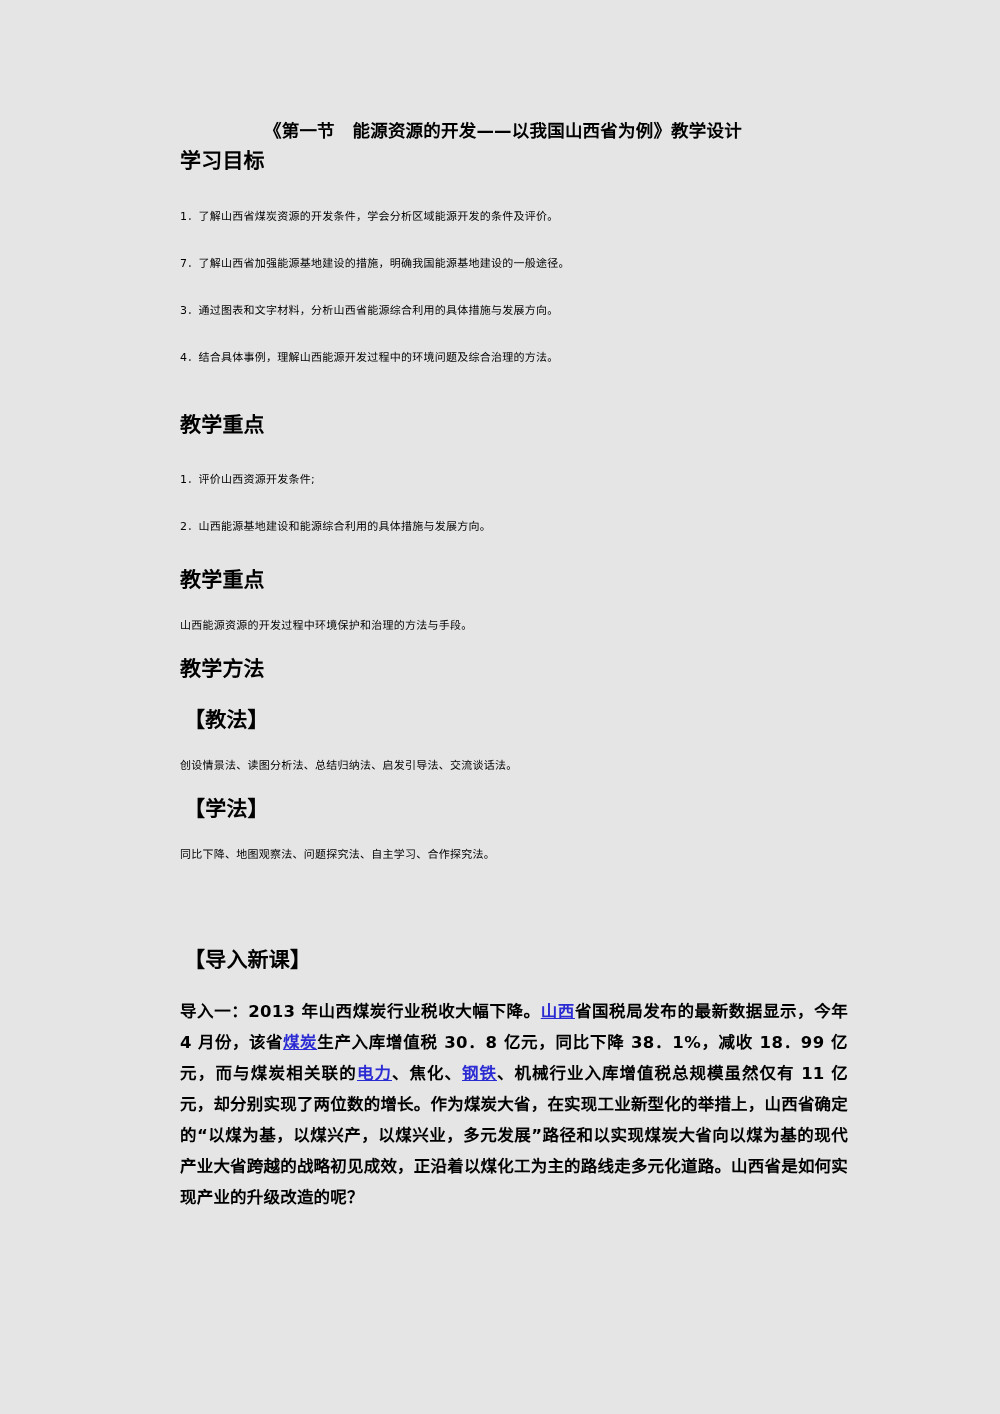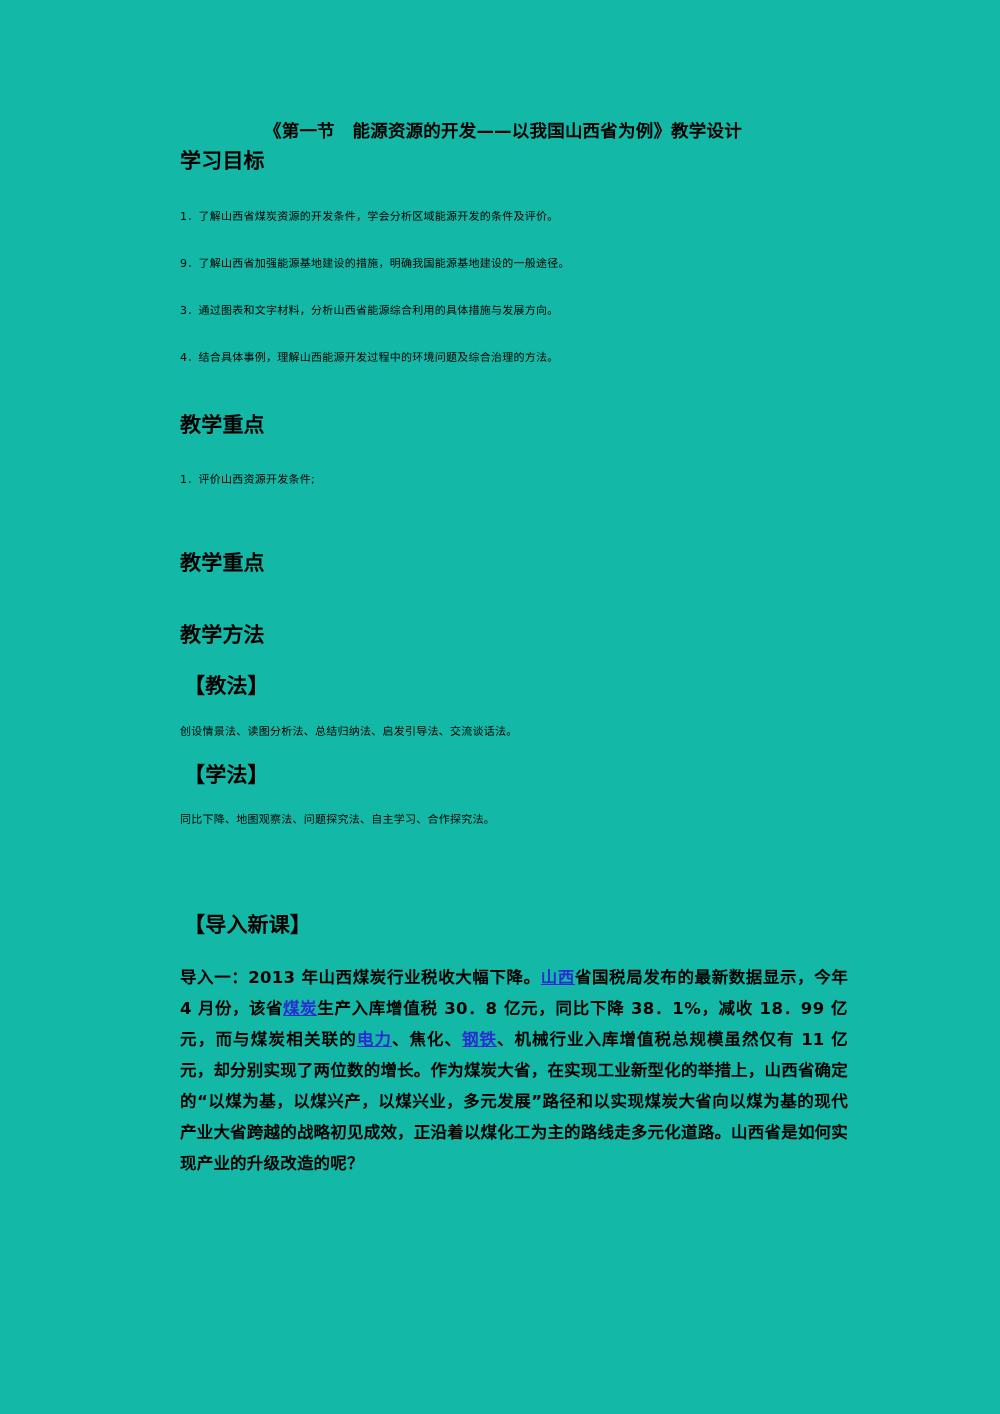--- a/index.html
+++ b/index.html
@@ -5,21 +5,21 @@
 <style>
   html, body {
     margin: 0;
     padding: 0;
     background: #ffffff;
   }
   .page {
     position: relative;
     width: 1000px;
     height: 1414px;
-    background: #14b8a6;
+    background: #e5e5e5;
     margin: 0 auto;
     overflow: hidden;
     font-family: "DejaVu Sans", "Liberation Sans", sans-serif;
     color: #000000;
     -webkit-font-smoothing: antialiased;
   }
   .content {
     position: absolute;
     left: 180px;
     top: 118px;
@@ -86,37 +86,39 @@
 
 <div class="page">
   <div class="content">
 
     <div class="doc-title">《第一节　能源资源的开发——以我国山西省为例》教学设计</div>
 
     <div class="heading">学习目标</div>
     <div class="sp-m"></div>
     <div class="body-line">1．了解山西省煤炭资源的开发条件，学会分析区域能源开发的条件及评价。</div>
     <div class="sp-m"></div>
-    <div class="body-line">9．了解山西省加强能源基地建设的措施，明确我国能源基地建设的一般途径。</div>
+    <div class="body-line">7．了解山西省加强能源基地建设的措施，明确我国能源基地建设的一般途径。</div>
     <div class="sp-m"></div>
     <div class="body-line">3．通过图表和文字材料，分析山西省能源综合利用的具体措施与发展方向。</div>
     <div class="sp-m"></div>
     <div class="body-line">4．结合具体事例，理解山西能源开发过程中的环境问题及综合治理的方法。</div>
 
     <div class="sp-l"></div>
 
     <div class="heading">教学重点</div>
     <div class="sp-m"></div>
     <div class="body-line">1．评价山西资源开发条件;</div>
     <div class="sp-m"></div>
+    <div class="body-line">2．山西能源基地建设和能源综合利用的具体措施与发展方向。</div>
 
     <div class="sp-m"></div>
 
     <div class="heading">教学重点</div>
     <div class="sp-s"></div>
+    <div class="body-line">山西能源资源的开发过程中环境保护和治理的方法与手段。</div>
 
     <div class="sp-s"></div>
 
     <div class="heading">教学方法</div>
     <div class="sp-s"></div>
     <div class="heading bracket">【教法】</div>
     <div class="sp-s"></div>
     <div class="body-line">创设情景法、读图分析法、总结归纳法、启发引导法、交流谈话法。</div>
     <div class="sp-s"></div>
     <div class="heading bracket">【学法】</div>

